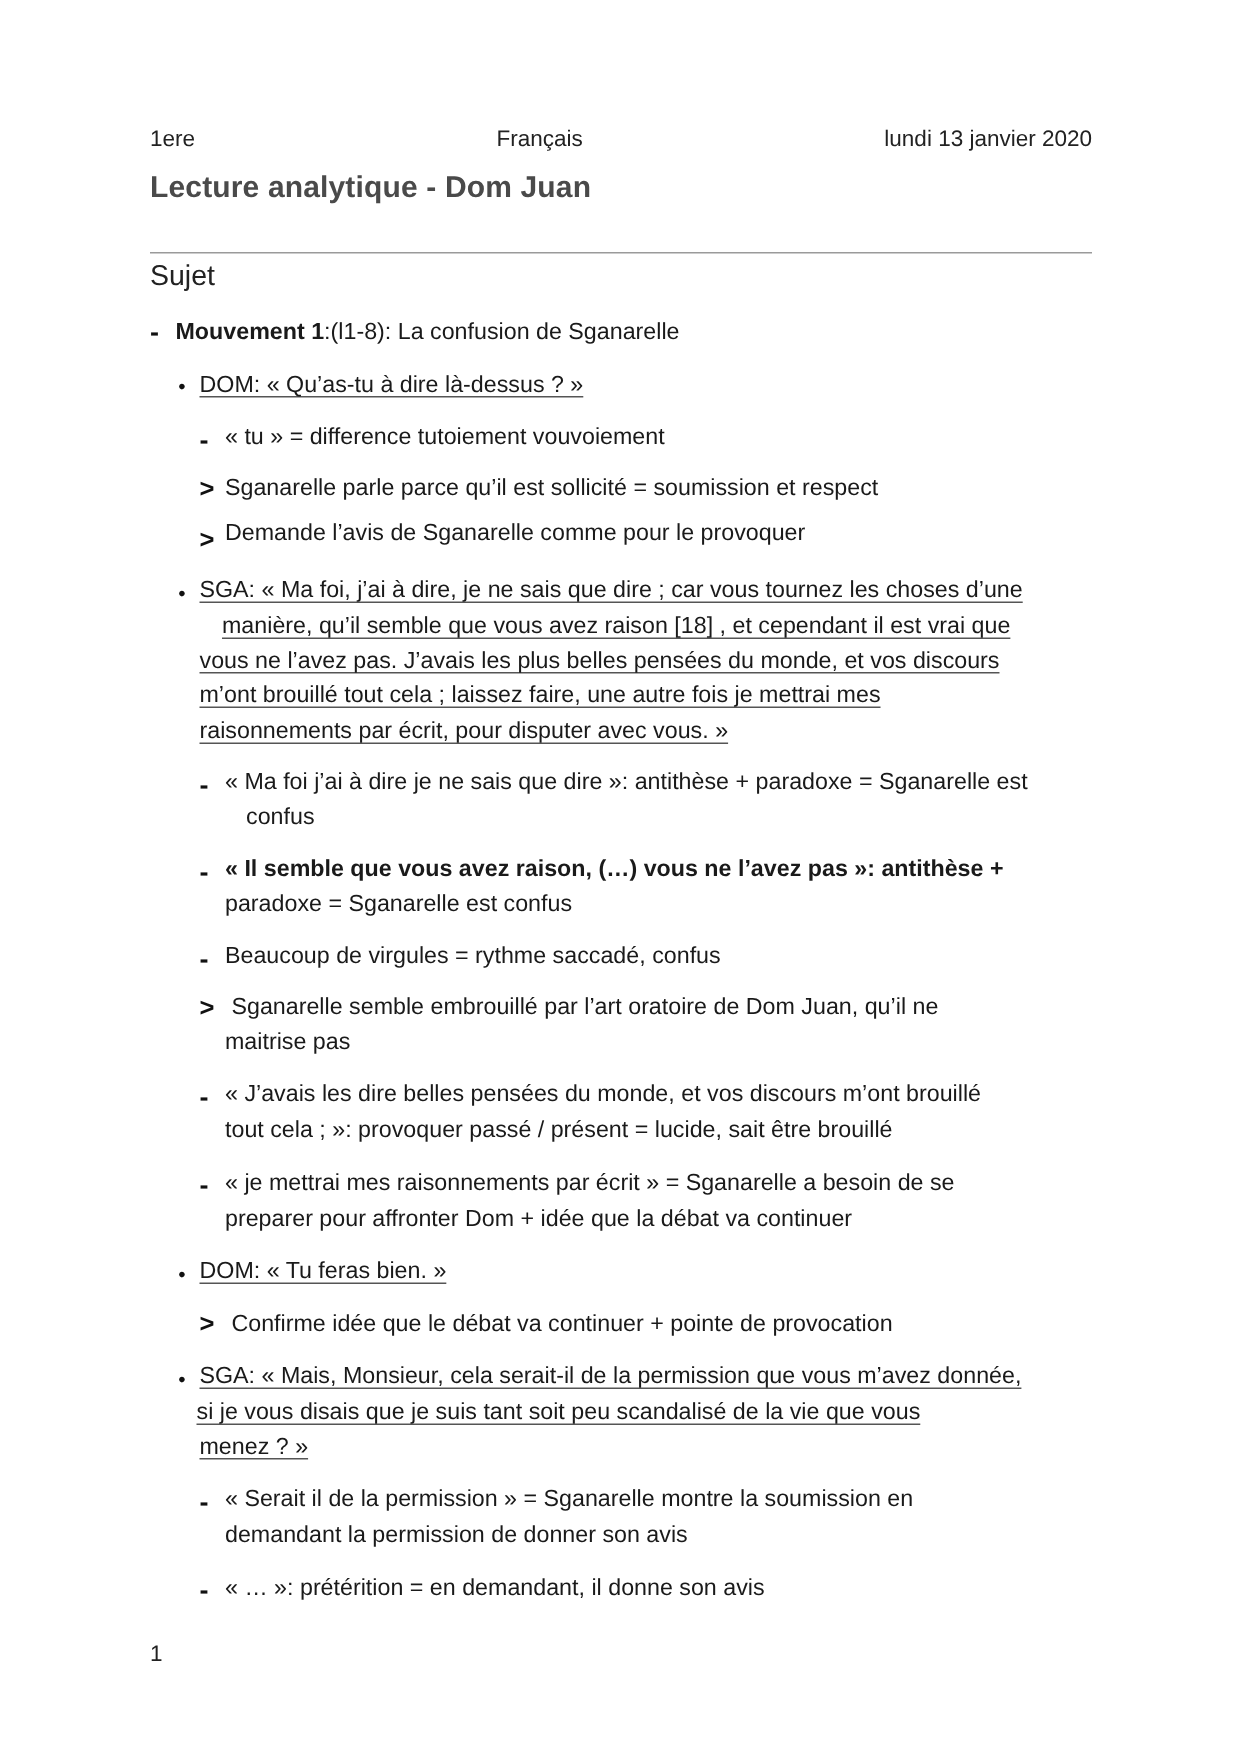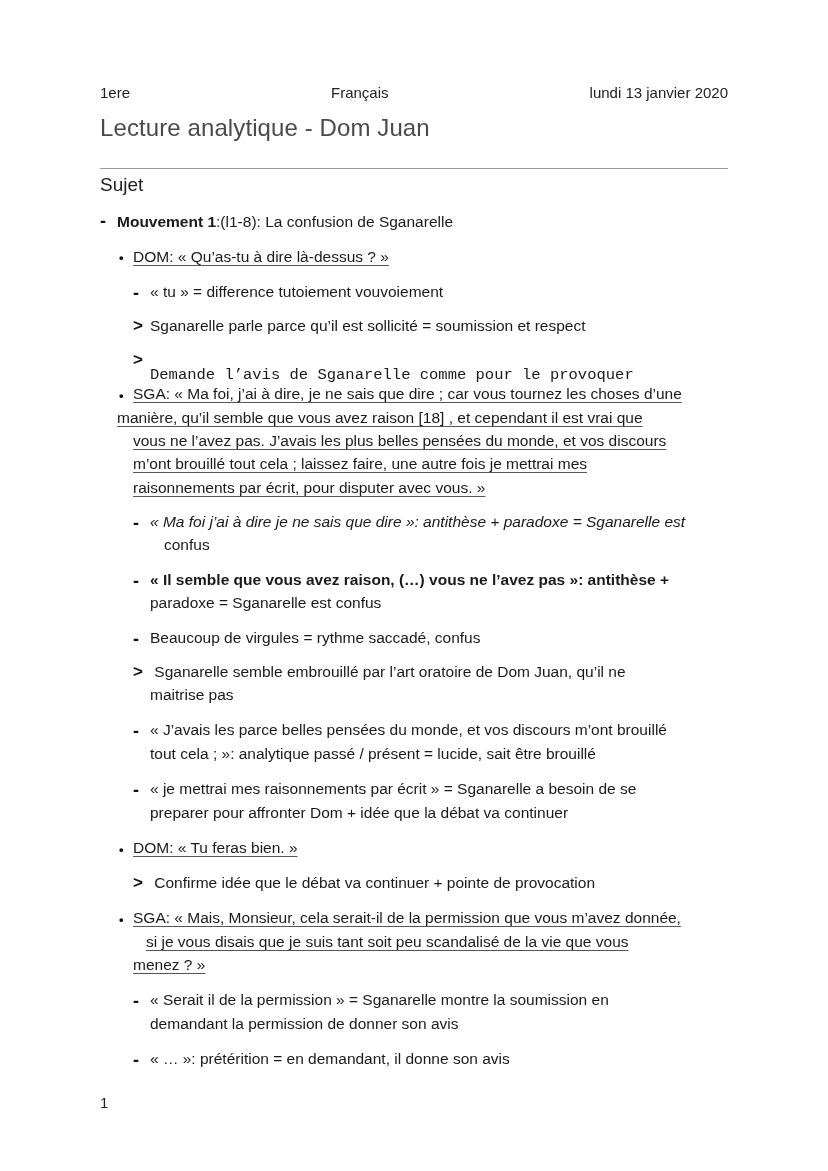--- a/index.html
+++ b/index.html
@@ -6,21 +6,21 @@
     body {
       width: 828px; height: 1171px; position: relative; overflow: hidden;
       font-family: "Liberation Sans", sans-serif; color: #1a1a1a;
     }
     .page { position: absolute; left: 100px; top: 0; width: 628px; }
     .header-row {
       position: absolute; top: 84px; left: 0; width: 628px;
       display: flex; justify-content: space-between; font-size: 15px; color: #222;
     }
     .title {
-      position: absolute; top: 114px; left: 0; font-size: 24px; font-weight: normal;
+      position: absolute; top: 114px; left: 0; font-size: 20px; font-weight: bold;
       color: #4a4a4a; margin: 0; letter-spacing: 0.1px;
     }
     .divider {
       position: absolute; top: 168px; left: 0; width: 628px; height: 1px; background: #9a9a9a;
     }
     .section {
       position: absolute; top: 174px; left: 0; font-size: 19px; color: #222;
     }
     .content { position: absolute; top: 0; left: 0; width: 628px; font-size: 15.5px; line-height: 23.5px; }
     .line { position: absolute; }
@@ -56,61 +56,61 @@
     <span class="mark bullet" style="left:19px; top:246px;">•</span>
     <div class="line u" style="left:33px; top:245px;">DOM: « Qu’as-tu à dire là-dessus ? »</div>
 
     <span class="mark dash" style="left:33px; top:284px;">-</span>
     <div class="line" style="left:50px; top:280px;">« tu » = difference tutoiement vouvoiement</div>
 
     <span class="mark arrow" style="left:33px; top:314px;">&gt;</span>
     <div class="line" style="left:50px; top:314px;">Sganarelle parle parce qu’il est sollicité = soumission et respect</div>
 
     <span class="mark arrow" style="left:33px; top:348px;">&gt;</span>
-    <div class="line" style="left:50px; top:364px;font-family:Liberation Mono, monospace;">Demande l’avis de Sganarelle comme pour le provoquer</div>
+    <div class="line" style="left:50px; top:344px;">Demande l’avis de Sganarelle comme pour le provoquer</div>
 
     <span class="mark bullet" style="left:19px; top:384px;">•</span>
     <div class="line u" style="left:33px; top:382px;">SGA: « Ma foi, j’ai à dire, je ne sais que dire ; car vous tournez les choses d’une</div>
-    <div class="line u" style="left:17px; top:406px;">manière, qu’il semble que vous avez raison [18] , et cependant il est vrai que</div>
+    <div class="line u" style="left:48px; top:406px;">manière, qu’il semble que vous avez raison [18] , et cependant il est vrai que</div>
     <div class="line u" style="left:33px; top:429px;">vous ne l’avez pas. J’avais les plus belles pensées du monde, et vos discours</div>
     <div class="line u" style="left:33px; top:452px;">m’ont brouillé tout cela ; laissez faire, une autre fois je mettrai mes</div>
     <div class="line u" style="left:33px; top:476px;">raisonnements par écrit, pour disputer avec vous. »</div>
 
     <span class="mark dash" style="left:33px; top:514px;">-</span>
-    <div class="line" style="left:50px; top:510px;font-style:italic;">« Ma foi j’ai à dire je ne sais que dire »: antithèse + paradoxe = Sganarelle est</div>
+    <div class="line" style="left:50px; top:510px;">« Ma foi j’ai à dire je ne sais que dire »: antithèse + paradoxe = Sganarelle est</div>
     <div class="line" style="left:64px; top:533px;">confus</div>
 
     <span class="mark dash" style="left:33px; top:572px;">-</span>
     <div class="line" style="left:50px; top:568px;font-weight:bold;">« Il semble que vous avez raison, (…) vous ne l’avez pas »: antithèse +</div>
     <div class="line" style="left:50px; top:591px;">paradoxe = Sganarelle est confus</div>
 
     <span class="mark dash" style="left:33px; top:630px;">-</span>
     <div class="line" style="left:50px; top:626px;">Beaucoup de virgules = rythme saccadé, confus</div>
 
     <span class="mark arrow" style="left:33px; top:660px;">&gt;</span>
     <div class="line" style="left:50px; top:660px; white-space:pre;text-align:center;"> Sganarelle semble embrouillé par l’art oratoire de Dom Juan, qu’il ne</div>
     <div class="line" style="left:50px; top:683px;">maitrise pas</div>
 
     <span class="mark dash" style="left:33px; top:722px;">-</span>
-    <div class="line" style="left:50px; top:718px;">« J’avais les parce belles pensées du monde, et vos discours m’ont brouillé</div>
-    <div class="line" style="left:50px; top:742px;">tout cela ; »: analytique passé / présent = lucide, sait être brouillé</div>
+    <div class="line" style="left:50px; top:718px;">« J’avais les dire belles pensées du monde, et vos discours m’ont brouillé</div>
+    <div class="line" style="left:50px; top:742px;">tout cela ; »: provoquer passé / présent = lucide, sait être brouillé</div>
 
     <span class="mark dash" style="left:33px; top:781px;">-</span>
     <div class="line" style="left:50px; top:777px;">« je mettrai mes raisonnements par écrit » = Sganarelle a besoin de se</div>
     <div class="line" style="left:50px; top:801px;">preparer pour affronter Dom + idée que la débat va continuer</div>
 
     <span class="mark bullet" style="left:19px; top:838px;">•</span>
     <div class="line u" style="left:33px; top:836px;">DOM: « Tu feras bien. »</div>
 
     <span class="mark arrow" style="left:33px; top:871px;">&gt;</span>
     <div class="line" style="left:50px; top:871px; white-space:pre;"> Confirme idée que le débat va continuer + pointe de provocation</div>
 
     <span class="mark bullet" style="left:19px; top:908px;">•</span>
     <div class="line u" style="left:33px; top:906px;">SGA: « Mais, Monsieur, cela serait-il de la permission que vous m’avez donnée,</div>
-    <div class="line u" style="left:46px; top:930px;">si je vous disais que je suis tant soit peu scandalisé de la vie que vous</div>
+    <div class="line u" style="left:31px; top:930px;">si je vous disais que je suis tant soit peu scandalisé de la vie que vous</div>
     <div class="line u" style="left:33px; top:953px;">menez ? »</div>
 
     <span class="mark dash" style="left:33px; top:992px;">-</span>
     <div class="line" style="left:50px; top:988px;">« Serait il de la permission » = Sganarelle montre la soumission en</div>
     <div class="line" style="left:50px; top:1012px;">demandant la permission de donner son avis</div>
 
     <span class="mark dash" style="left:33px; top:1051px;">-</span>
     <div class="line" style="left:50px; top:1047px;">« … »: prétérition = en demandant, il donne son avis</div>
   </div>
 </div>

